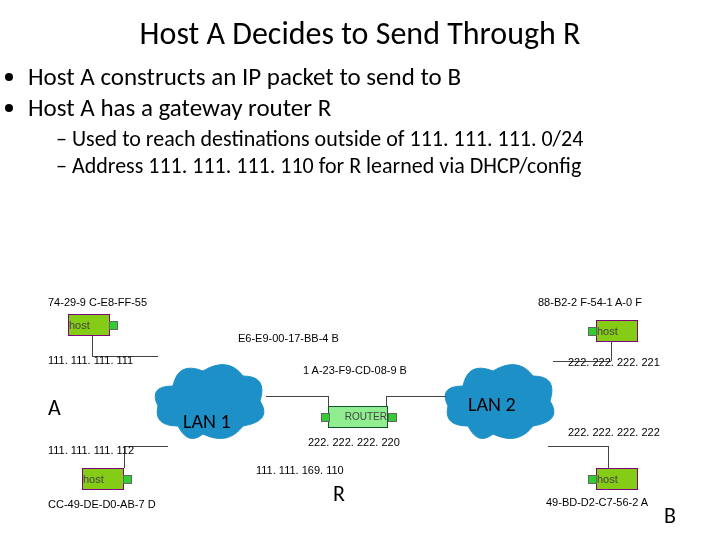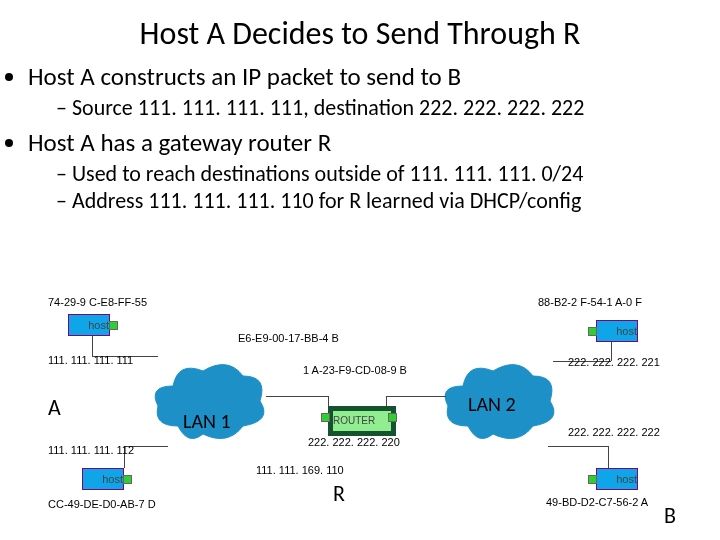--- a/index.html
+++ b/index.html
@@ -1,41 +1,38 @@
 <!DOCTYPE html>
 <html><head>
 <meta charset="utf-8">
 <style>
   body{margin:0;font-family:Calibri,Arial,sans-serif;background:#fff;color:#000;width:720px;height:540px;position:relative;overflow:hidden}
   .title{font-size:32px;text-align:center;margin:14px 0 8px}
   ul.b1{margin:0 0 0 28px;padding:0;list-style:disc;font-size:25px}
   ul.b2{margin:2px 0 6px 28px;padding:0;list-style:none;font-size:22px}
   ul.b2 li:before{content:"– ";}
   .diagram{position:absolute;left:48px;top:296px;width:640px;height:230px}
-  .node-host{position:absolute;width:40px;height:20px;border:1px solid #800080;background:#0ea5e9;font:11px sans-serif;text-align:right;line-height:20px;color:#444}
-  .node-router{position:absolute;width:58px;height:20px;border:5px solid #14532d;background:#90ee90;font:10px sans-serif;text-align:left;line-height:20px;color:#444}
+  .node-host{position:absolute;width:40px;height:20px;border:1px solid #800080;background:#84cc16;font:11px sans-serif;text-align:left;line-height:20px;color:#444}
+  .node-router{position:absolute;width:58px;height:20px;border:1px solid #14532d;background:#90ee90;font:10px sans-serif;text-align:right;line-height:20px;color:#444}
   .mac{position:absolute;font:11px sans-serif;color:#000;white-space:nowrap}
   .ip{position:absolute;font:11px sans-serif;color:#000;white-space:nowrap}
   .anchor{position:absolute;width:7px;height:7px;background:#32cd32;border:1px solid #666}
   .cloud{position:absolute;width:120px;height:90px}
   .cloud svg{width:100%;height:100%}
   .lbl{position:absolute;font:20px Calibri,Arial,sans-serif;color:#000}
   .big{font-size:22px}
   .line{position:absolute;background:#444}
 </style>
 </head>
 <body>
 
 <div class="title">Host A Decides to Send Through R</div>
 
 <ul class="b1">
   <li>Host A constructs an IP packet to send to B</li>
-  <ul class="b2">
-    <li>Source 111. 111. 111. 111, destination 222. 222. 222. 222</li>
-  </ul>
   <li>Host A has a gateway router R</li>
   <ul class="b2">
     <li>Used to reach destinations outside of 111. 111. 111. 0/24</li>
     <li>Address 111. 111. 111. 110 for R learned via DHCP/config</li>
   </ul>
 </ul>
 
 <div class="diagram">
 
   <div class="cloud" style="left:100px;top:60px">

